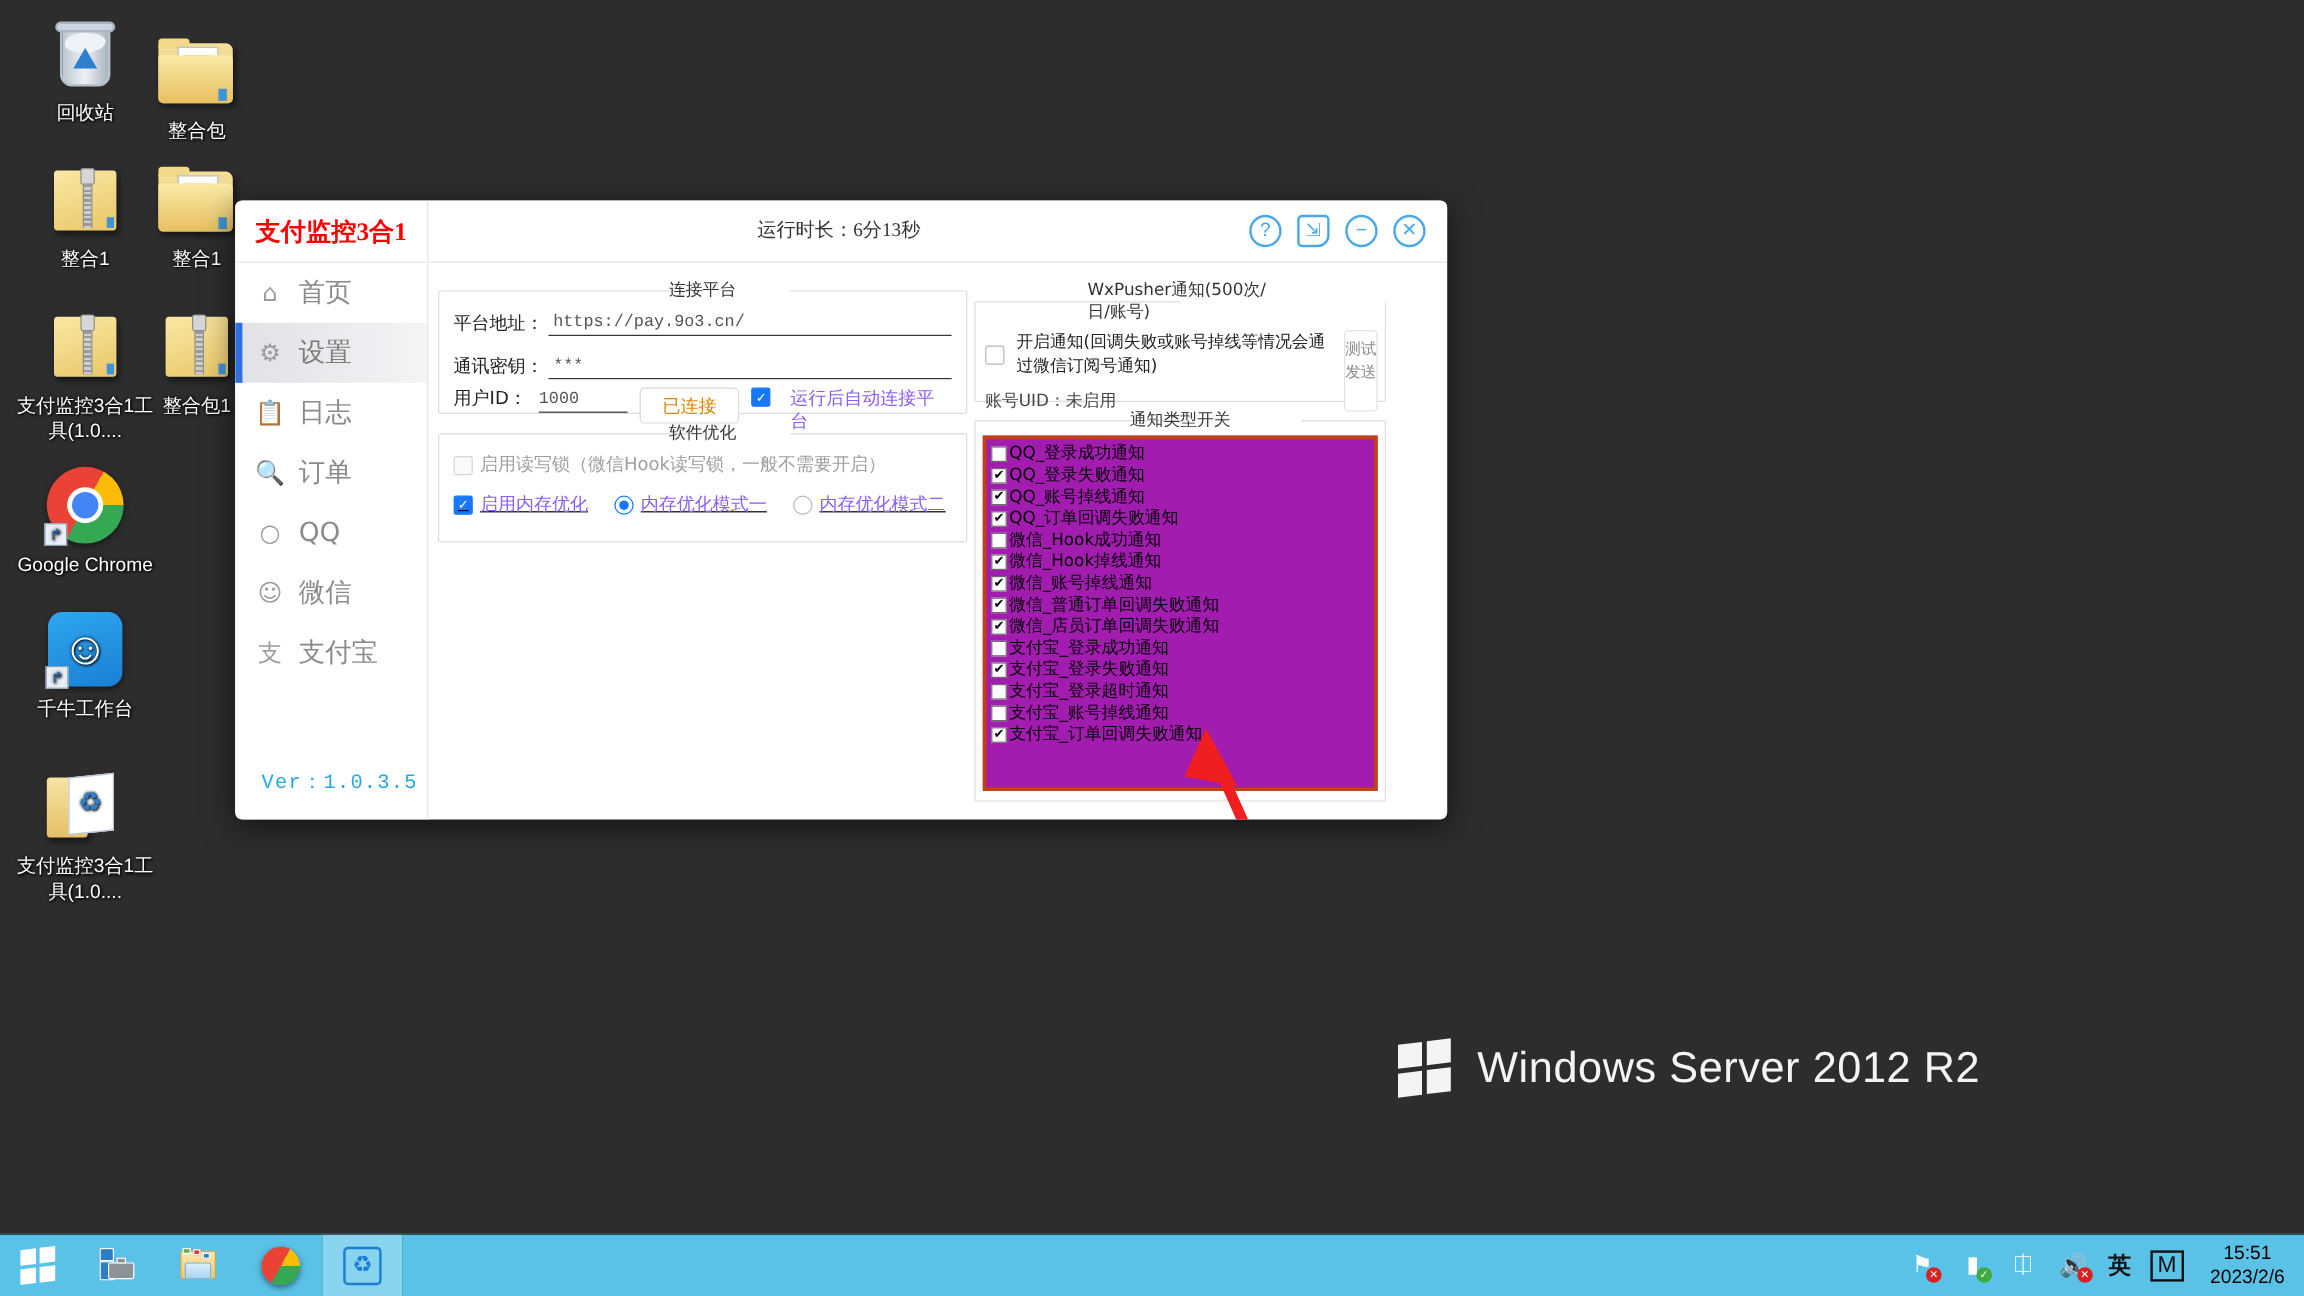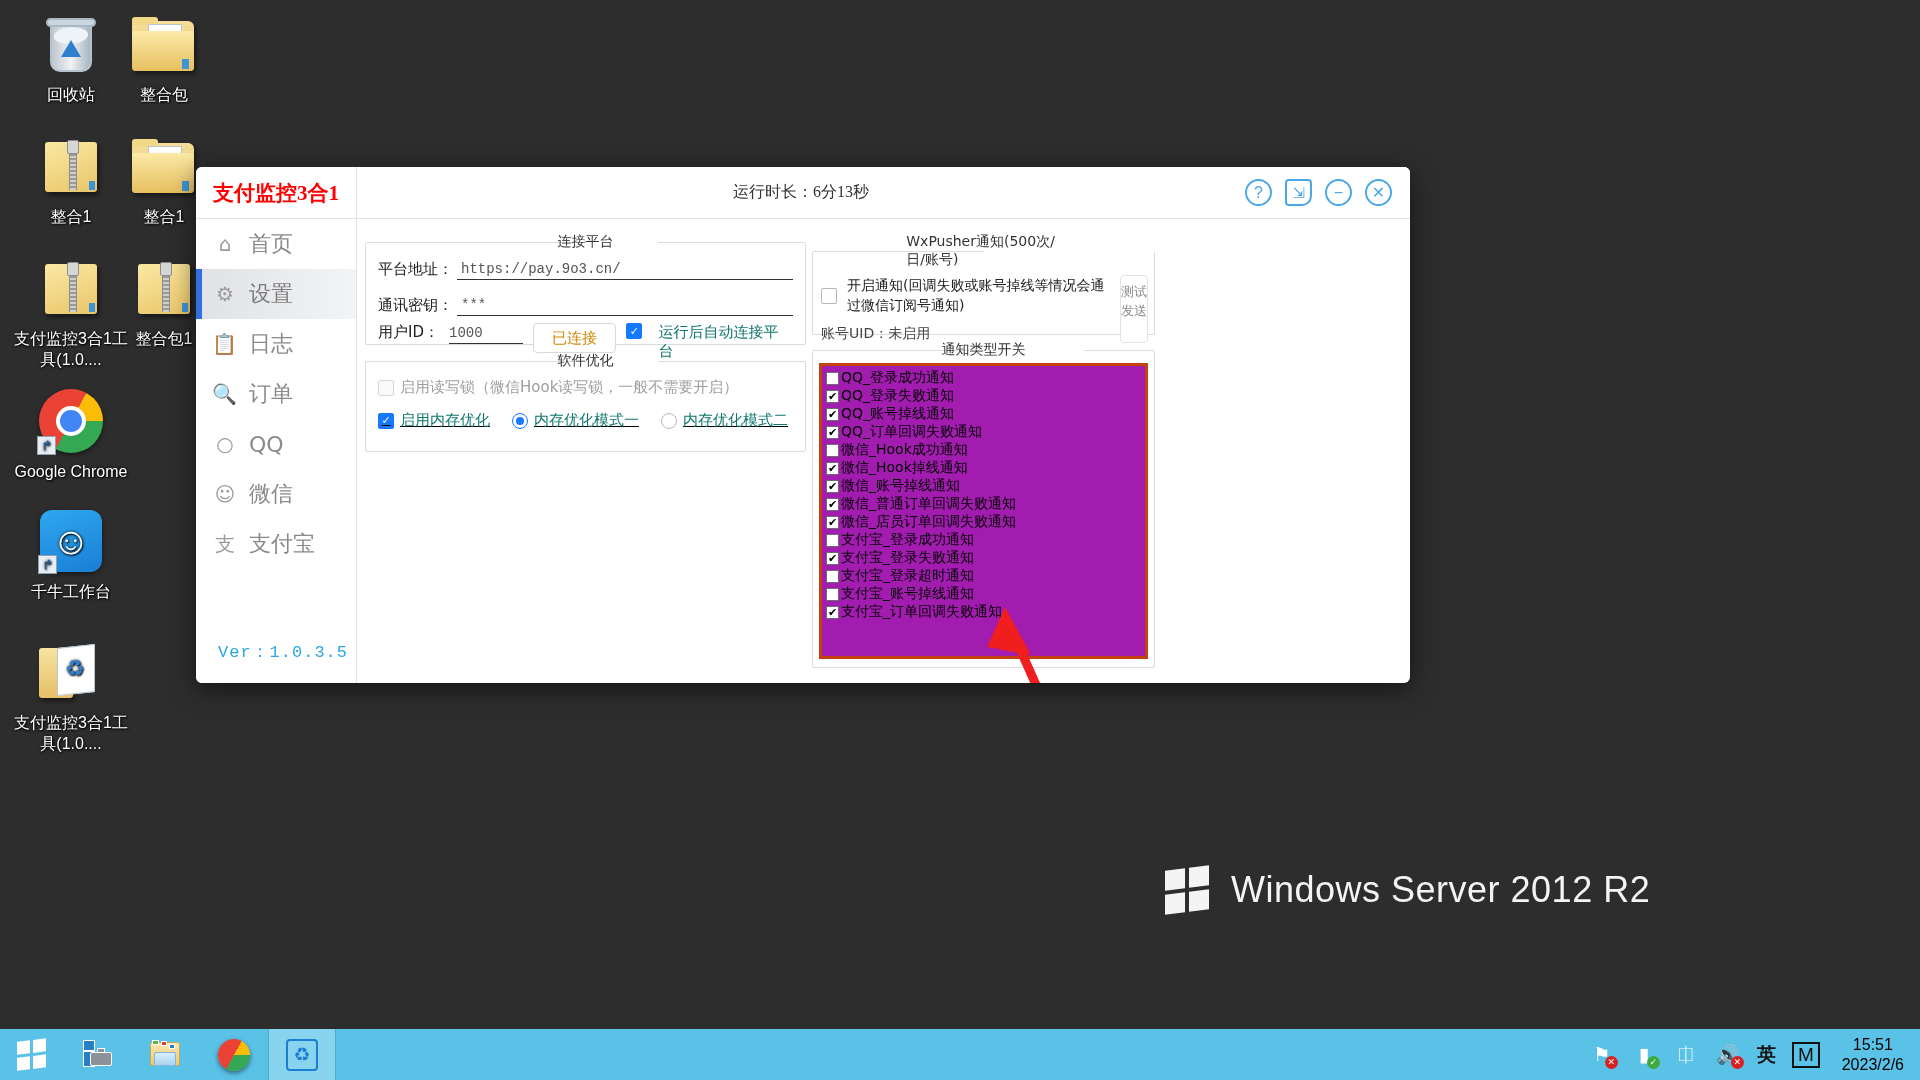--- a/index.html
+++ b/index.html
@@ -117,21 +117,21 @@
   }
   #watermark .winlogo { width: 44px; height: 44px; position: relative; transform: skewY(-7deg); }
   #watermark .winlogo i { position: absolute; background: #fff; }
   #watermark .winlogo i:nth-child(1){ left:0; top:0; width:20px; height:20px;}
   #watermark .winlogo i:nth-child(2){ left:24px; top:0; width:20px; height:20px;}
   #watermark .winlogo i:nth-child(3){ left:0; top:24px; width:20px; height:20px;}
   #watermark .winlogo i:nth-child(4){ left:24px; top:24px; width:20px; height:20px;}
 
   
   #app-window {
-    position: absolute; left: 196px; top: 167px; width: 1214px; height: 516px;
+    position: absolute; left: 196px; top: 167px; width: 1010px; height: 516px;
     background: #fff; border-radius: 6px;
     box-shadow: 0 6px 26px rgba(0,0,0,.55);
     display: flex; flex-direction: column; overflow: hidden;
   }
   #title-bar { height: 52px; display: flex; align-items: stretch; border-bottom: 1px solid #e3e3e3; background: #fff; }
   #brand {
     width: 161px; display: flex; align-items: center; justify-content: center;
     color: #ff0000; font-weight: bold; font-size: 21px;
     font-family: "Liberation Serif", "DejaVu Serif", serif;
     border-right: 1px solid #e3e3e3;
@@ -177,21 +177,21 @@
   .field-underline { flex: 1; border-bottom: 1px solid #333; margin-left: 4px; padding: 0 2px 2px 4px; }
   .field-value { font-size: 14px; color: #555; font-family: "Liberation Mono","DejaVu Sans Mono",monospace; }
   #uid-wrap { display: flex; align-items: flex-start; padding: 0 12px; height: 38px; gap: 10px; }
   #uid-under { width: 74px; border-bottom: 1px solid #333; padding-bottom: 2px; }
   #btn-connect { width: 84px; height: 30px; border: 1px solid #d9d9d9; border-radius: 4px; background: #fff;
                  color: #d48806; font-size: 15px; cursor: pointer; font-family:"DejaVu Sans",sans-serif; }
   .cbx { width: 16px; height: 16px; border: 1px solid #b7b7b7; border-radius: 2px; background: #fff; display: inline-flex;
          align-items: center; justify-content: center; flex: none; cursor: pointer; }
   .cbx.on { background: #1677ff; border-color: #1677ff; color: #fff; font-size: 11px; }
   .cbx.on:after { content: "\2713"; }
-  .cbx-label { font-size: 15px; color: #0f766e; margin-left: 6px; font-family:"DejaVu Sans",sans-serif; }
+  .cbx-label { font-size: 15px; color: #8b5cf6; margin-left: 6px; font-family:"DejaVu Sans",sans-serif; }
 
   
   #grp-soft { left: 8px; top: 133px; width: 441px; height: 100px; }
   #soft-row1 { display: flex; align-items: center; padding: 8px 12px 0 12px; }
   #soft-row2 { display: flex; align-items: center; padding: 14px 12px 0 12px; gap: 22px; text-decoration: underline; }
   .muted { color: #9e9e9e !important; }
   .cbx.disabled { border-color: #d6d6d6; background: #fafafa; }
   .rdo { width: 16px; height: 16px; border-radius: 50%; border: 1px solid #b7b7b7; background: #fff;
          display: inline-flex; align-items: center; justify-content: center; flex: none; cursor: pointer; }
   .rdo.on { border: 1px solid #1677ff; }
@@ -264,21 +264,21 @@
       <div class="bin">
           <div class="can"></div>
           <div class="crumple"></div>
           <div class="tri"></div>
           <div class="lid"></div>
         </div>
     </div>
     <span class="lbl">回收站</span>
   </div>
 
-  <div class="desk-icon" style="left:105px;top:8px;">
+  <div class="desk-icon" style="left:105px;top:23px;">
     <div class="glyph">
       <div class="folder">
           <div class="back"></div>
           <div class="tab"></div>
           <div class="paper"></div>
           <div class="front"></div>
           <div class="blue"></div>
         </div>
     </div>
     <span class="lbl">整合包</span>

